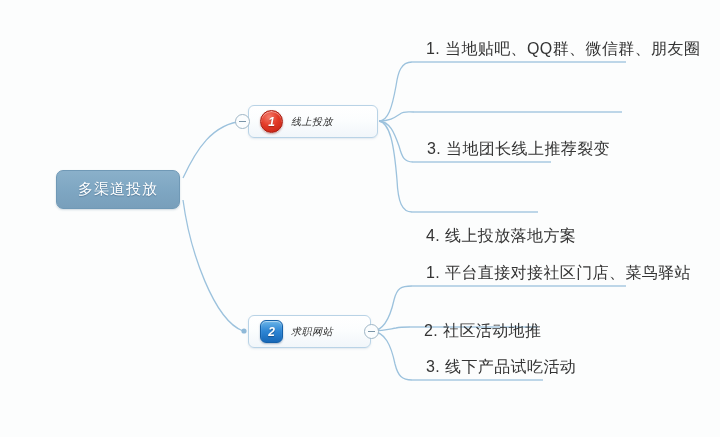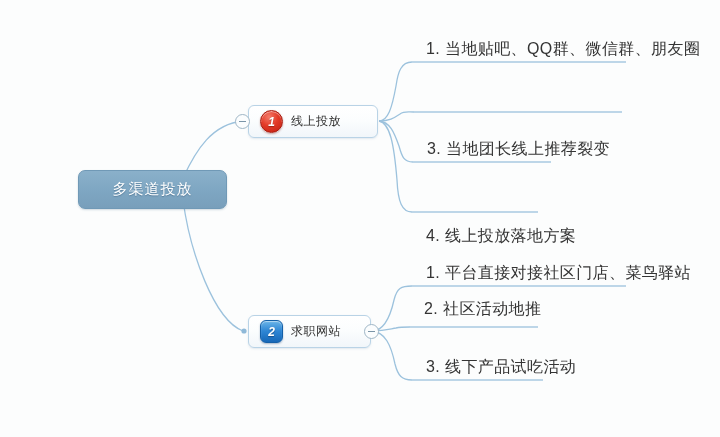--- a/index.html
+++ b/index.html
@@ -26,31 +26,30 @@
     width: 720px;
     height: 437px;
     pointer-events: none;
   }
 
   
   .root-node {
     position: absolute;
     left: 56px;
     top: 170px;
-    width: 149px;
+    width: 124px;
     height: 39px;
     border-radius: 7px;
     background: linear-gradient(180deg, #8ab0ca 0%, #7ea6c2 55%, #789fbb 100%);
     border: 1px solid #7099b6;
     box-shadow: 0 1px 2px rgba(70,110,140,0.25);
     display: flex;
     align-items: center;
     justify-content: center;
     box-sizing: border-box;
-    margin-left: 22px;
   }
   .root-label {
     color: #ffffff;
     font-size: 15px;
     letter-spacing: 1px;
     text-shadow: 0 1px 1px rgba(60,95,125,0.55);
     white-space: nowrap;
   }
 
   
@@ -63,24 +62,25 @@
     box-shadow: 0 1px 2px rgba(130,160,185,0.22);
     display: flex;
     align-items: center;
     padding: 0 14px 0 11px;
     box-sizing: border-box;
   }
   .branch-1 { left: 248px; top: 105px; width: 130px; }
   .branch-2 { left: 248px; top: 315px; width: 123px; }
 
   .branch-label {
-    font-size: 12px;
+    font-size: 10px;
     color: #2f2f2f;
     white-space: nowrap;
     letter-spacing: 0.5px;
+    font-style: italic;
   }
 
   
   .badge {
     width: 23px;
     height: 23px;
     margin-right: 8px;
     flex: 0 0 auto;
     display: flex;
     align-items: center;
@@ -197,20 +197,20 @@
   <div class="leaf" style="left:413px; top:136px;text-align:right;">
     <span class="leaf-label">3. 当地团长线上推荐裂变</span>
   </div>
   <div class="leaf" style="left:412px; top:186px;margin-top:37px;">
     <span class="leaf-label">4. 线上投放落地方案</span>
   </div>
 
   <div class="leaf" style="left:412px; top:260px;">
     <span class="leaf-label">1. 平台直接对接社区门店、菜鸟驿站</span>
   </div>
-  <div class="leaf" style="left:410px; top:296px;">
+  <div class="leaf" style="left:410px; top:318px;">
     <span class="leaf-label">2. 社区活动地推</span>
   </div>
   <div class="leaf" style="left:412px; top:354px;">
     <span class="leaf-label">3. 线下产品试吃活动</span>
   </div>
 
 </div>
 
 </body></html>

